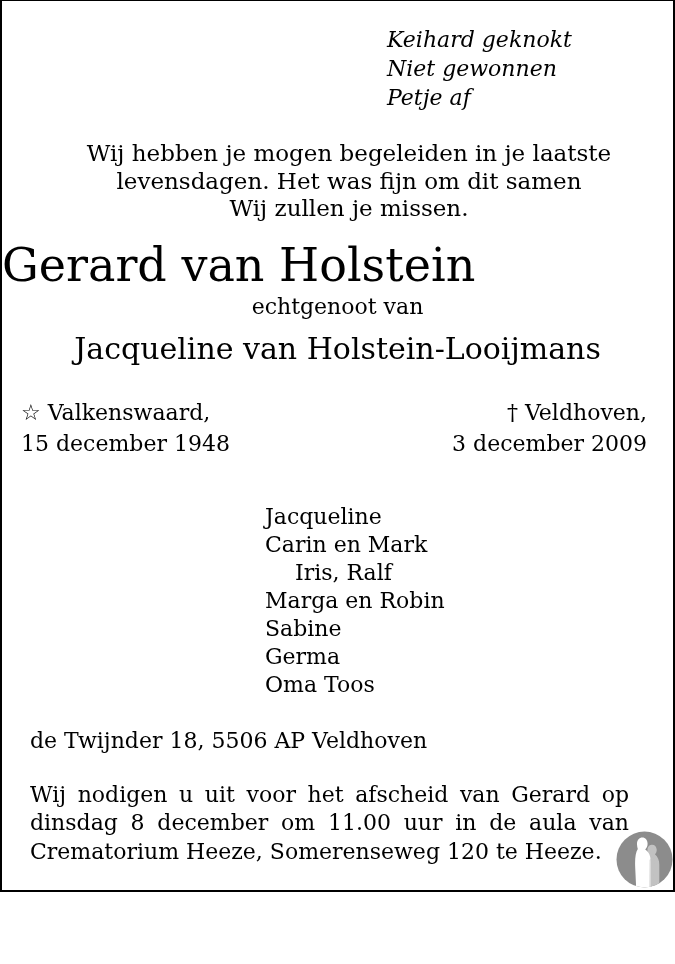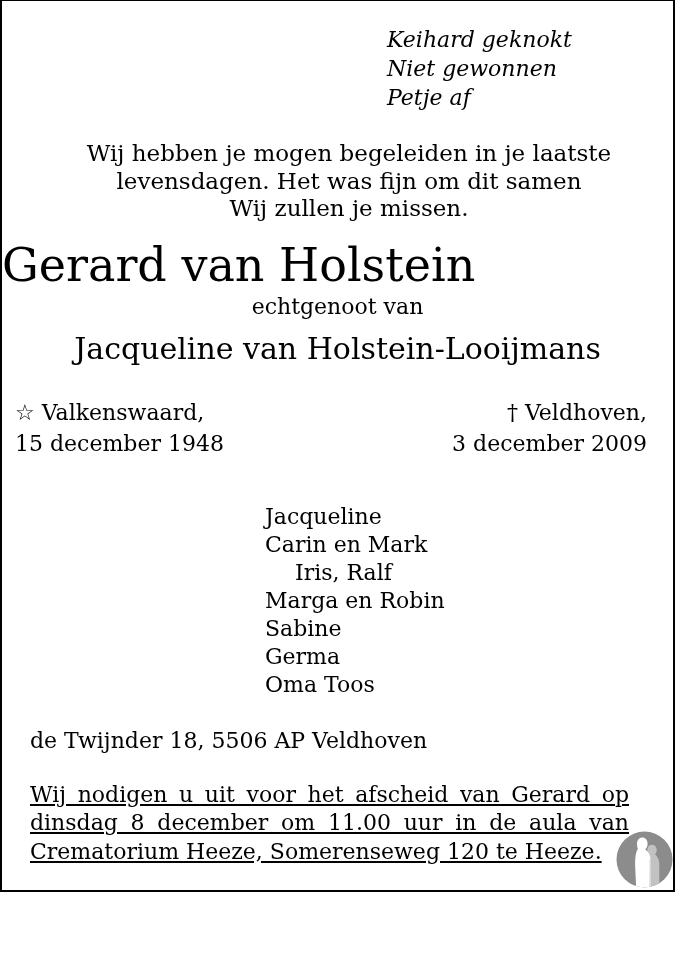--- a/index.html
+++ b/index.html
@@ -55,21 +55,21 @@
     margin-top: 8px;
     text-align: center;
     font-size: 30px;
     font-weight: normal;
     line-height: 40px;
   }
 
   
   .dates {
     margin-top: 28px;
-    padding: 0 26px 0 13px;
+    padding: 0 26px 0 19px;
     display: flex;
     justify-content: space-between;
     font-size: 22px;
     line-height: 31px;
   }
   .dates .death-block { text-align: right; }
 
   
   .family {
     margin: 44px 0 0 263px;
@@ -81,21 +81,20 @@
   .address {
     margin: 28px 9px 0 28px;
     font-size: 22px;
     line-height: 28px;
   }
 
   .invitation {
     margin: 26px 44px 0 28px;
     font-size: 22px;
     line-height: 28.5px;
-    text-decoration: underline;
   }
   .invitation .jline {
     text-align: justify;
     text-align-last: justify;
   }
   .invitation .lastline {
     text-align: center;
     text-align-last: left;
   }
 

